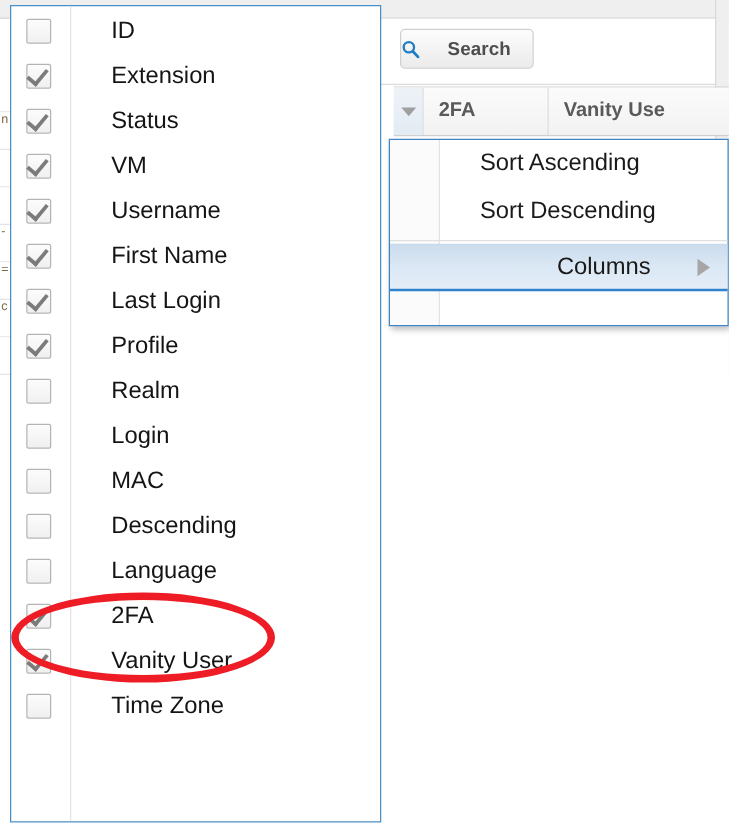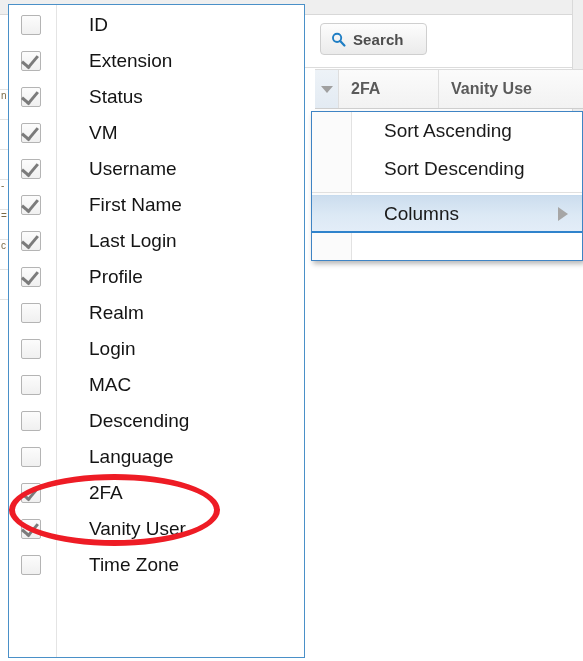--- a/index.html
+++ b/index.html
@@ -70,22 +70,21 @@
   #search-button {
     position: absolute;
     left: 320px; top: 23px;
     width: 107px; height: 32px;
     border: 1px solid #cfcfcf;
     border-radius: 4px;
     background: linear-gradient(to bottom, #fdfdfd 0%, #f3f3f3 52%, #ebebeb 100%);
     box-sizing: border-box;
     display: flex;
     align-items: center;
-    gap: 7px;
-    padding-left: 10px;
+    gap: 22px;
     cursor: pointer;
   }
   #search-button .search-icon {
     width: 15px; height: 15px;
     display: block;
     flex: 0 0 auto;
   }
   #search-button .search-label {
     font-size: 15px;
     font-weight: bold;
@@ -166,20 +165,21 @@
   }
   .menu-sep {
     height: 1px;
     margin: 4px 0 2px 0;
     background: #e0e0e0;
   }
   .menu-item.highlight {
     background: linear-gradient(to bottom, #ccddee 0%, #dce9f5 55%, #e3edf8 100%);
     border-bottom: 2px solid #2f83cc;
     border-top: 1px solid #c7dbee;
+    justify-content: center;
   }
   .menu-item .submenu-arrow {
     position: absolute;
     right: 14px;
     width: 0; height: 0;
     border-top: 7px solid transparent;
     border-bottom: 7px solid transparent;
     border-left: 10px solid #a6a6a6;
   }
 

